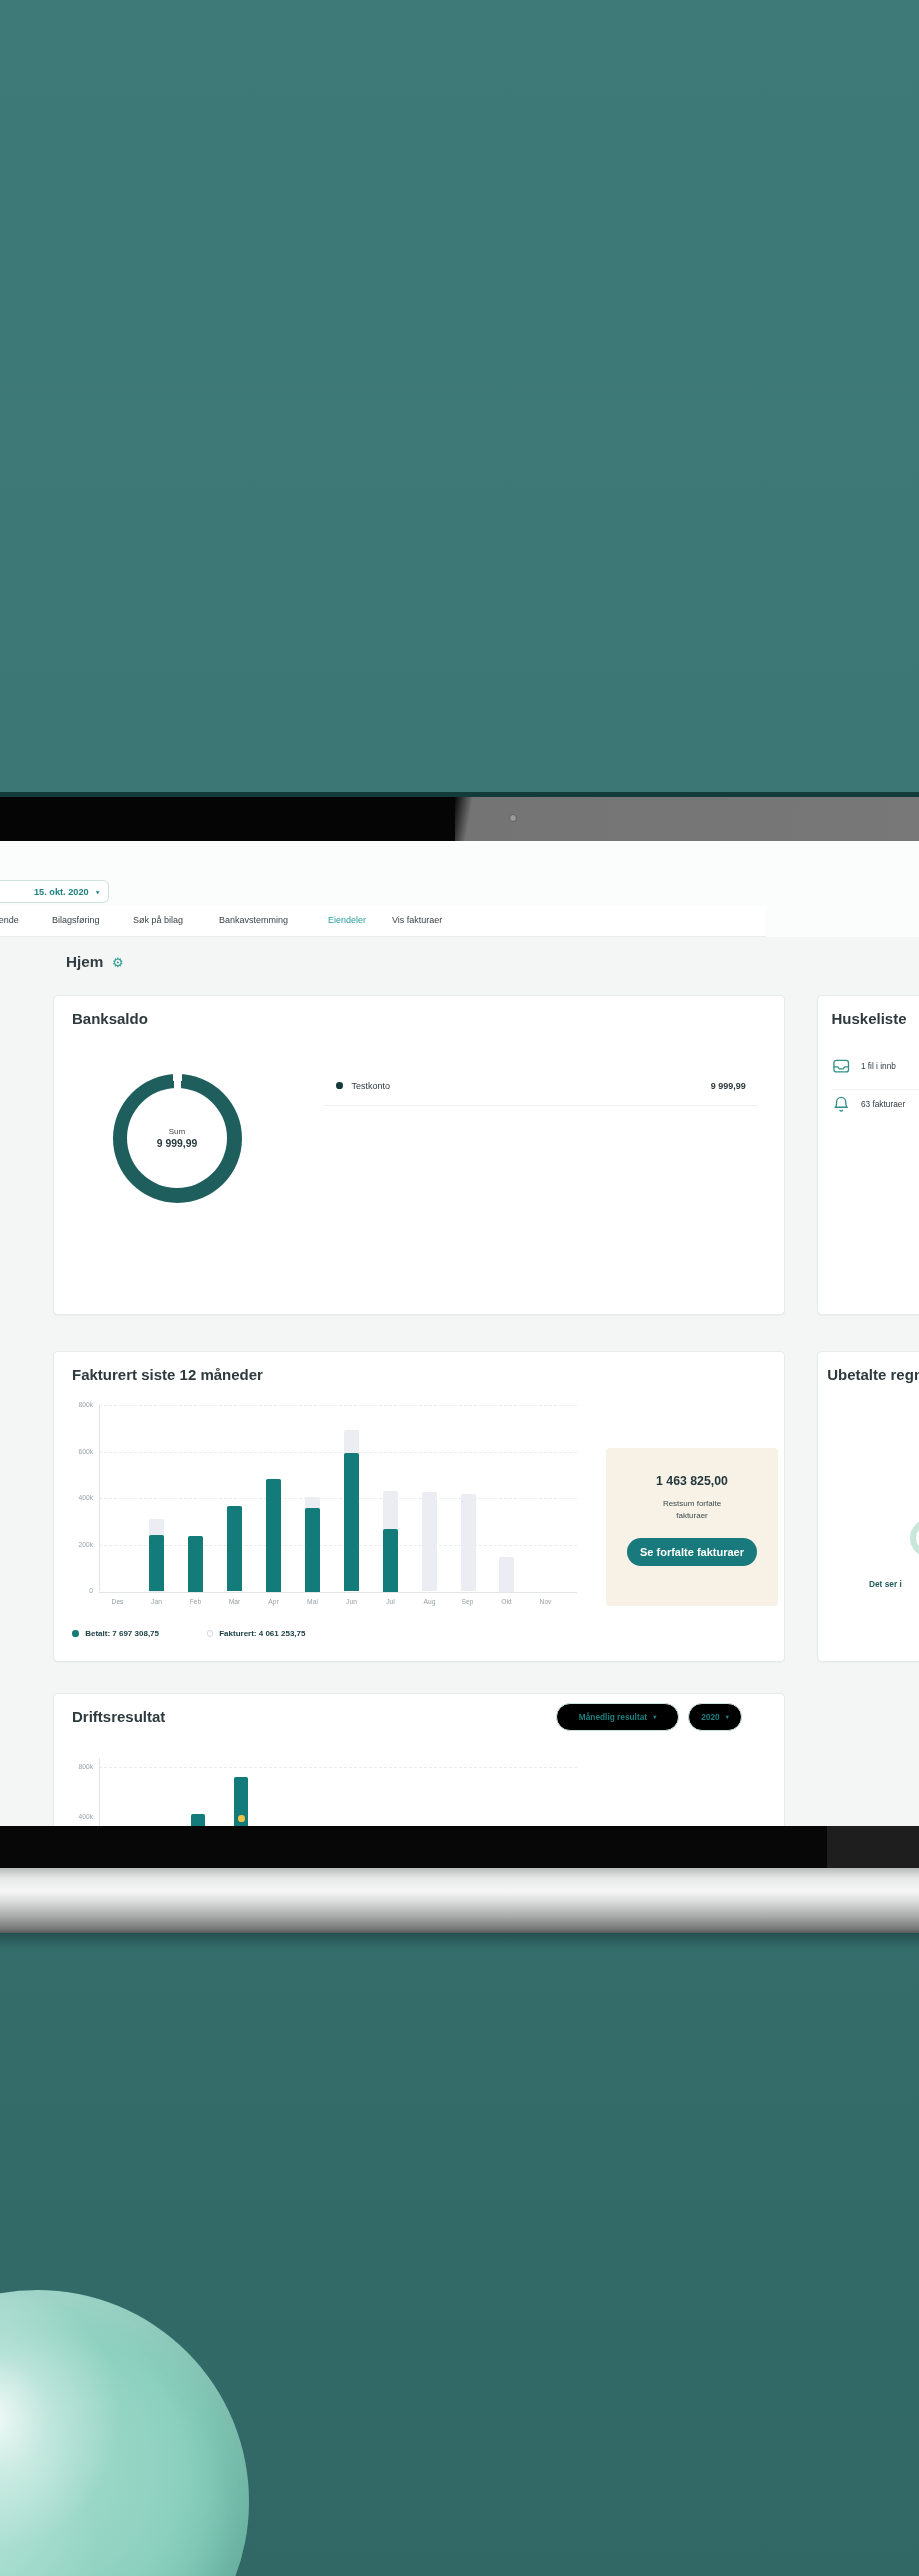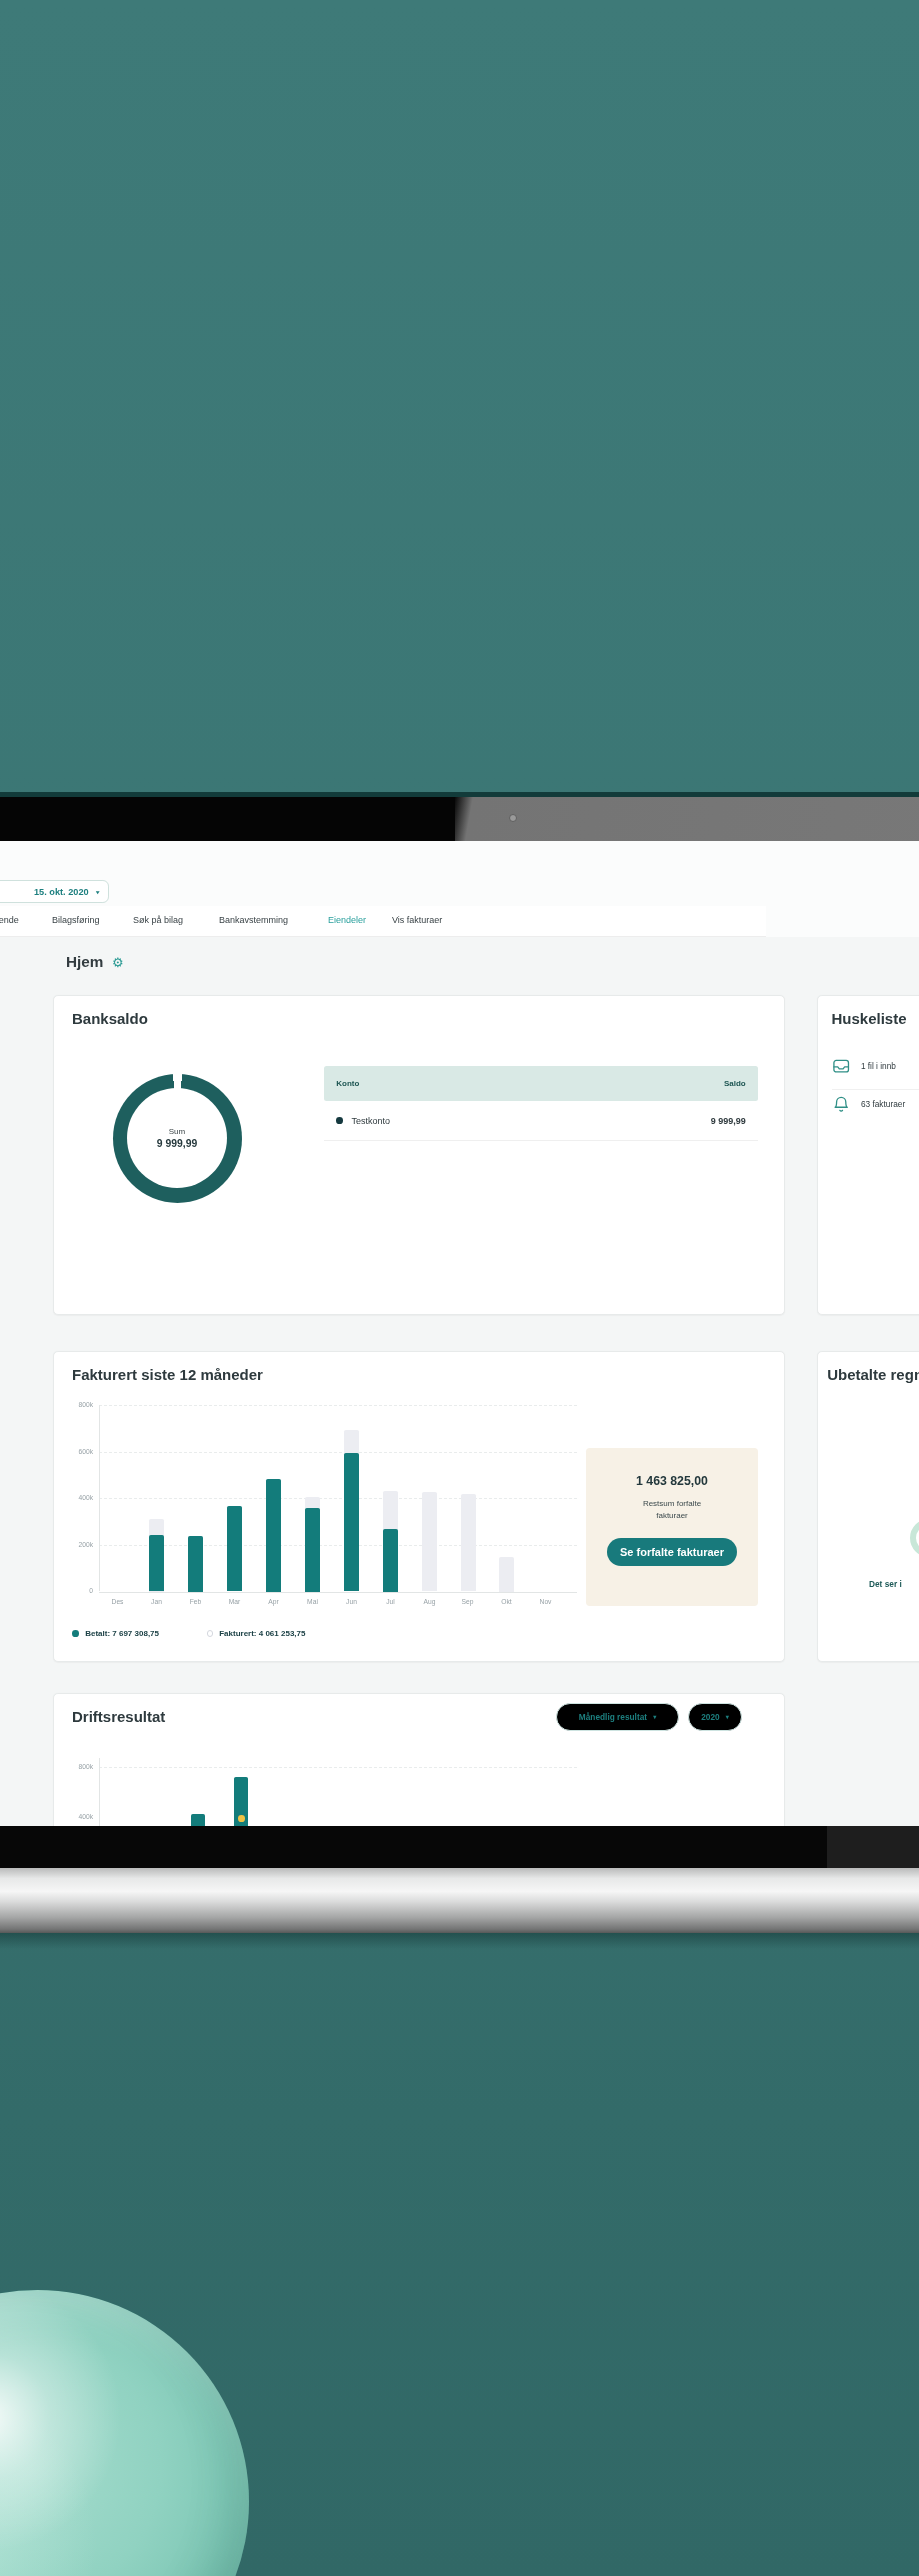--- a/index.html
+++ b/index.html
@@ -77,21 +77,21 @@
   .ytick,.drift-ytick{position:absolute;width:28px;text-align:right;font-size:6.7px;color:#97a1a6;}
   .gridline{position:absolute;left:45px;width:478px;border-top:0.6px dashed #e9ecec;}
   .gridline.solid{border-top:0.6px solid #e2e5e5;}
   .vaxis{position:absolute;width:0.6px;background:#e2e5e5;}
   .bar{position:absolute;border-radius:1.8px 1.8px 0 0;}
   .month{position:absolute;width:27px;text-align:center;font-size:6.7px;color:#97a1a6;top:246px;}
   .legend{position:absolute;left:18.4px;top:277px;display:flex;gap:48px;align-items:center;}
   .legend .item{display:flex;align-items:center;gap:6.1px;font-size:8px;font-weight:600;color:#1c4146;}
   .dot-filled{width:6.7px;height:6.7px;border-radius:50%;background:#137c7b;}
   .dot-outline{width:6.1px;height:6.1px;border-radius:50%;background:#fff;border:1.2px solid #d4d7de;}
-  .summary{position:absolute;left:532px;top:96px;width:172px;height:158px;background:#f7f1e6;border-radius:3.7px;
+  .summary{position:absolute;left:552px;top:96px;width:172px;height:158px;background:#f7f1e6;border-radius:3.7px;
     display:flex;flex-direction:column;align-items:center;text-align:center;}
   .summary .amount{margin-top:26px;font-size:12.3px;font-weight:700;color:#23383c;}
   .summary .caption{margin-top:9.8px;width:92px;font-size:8px;line-height:1.5;color:#3c4a4d;}
   .btn-forfalt{margin-top:16px;height:28px;padding:0 13.5px;font-size:11px;}
   
   .ube-ring{position:absolute;left:92px;top:167px;width:38px;height:38px;border-radius:50%;border:6.7px solid #c8e7d8;}
   .ube-note{position:absolute;left:51px;top:227px;font-size:8.3px;font-weight:600;color:#1e5a58;white-space:nowrap;}
   
   .drift-pill{position:absolute;top:8.6px;height:28px;border:1.2px solid #cde3e0;border-radius:14px;background:#000000;
     display:flex;align-items:center;justify-content:center;gap:6.1px;color:#1d7f7f;font-size:8.3px;font-weight:700;cursor:pointer;}
@@ -134,24 +134,20 @@
 
     <section class="card" id="card-banksaldo">
       <h2 style="left:18px;top:13.5px;">Banksaldo</h2>
       <div class="donut">
         <div class="hole">
           <span class="sum-label">Sum</span>
           <span class="sum-value">9 999,99</span>
         </div>
       </div>
       <div class="bank-table">
-        <div class="bank-thead">
-          <span>Konto</span>
-          <span>Saldo</span>
-        </div>
         <div id="bankRows">
             <div class="bank-row">
               <div class="acct">
                 <div class="acct-dot"></div>
                 <div>Testkonto</div>
               </div>
               <div class="val">9 999,99</div>
             </div>
           </div>
       </div>

